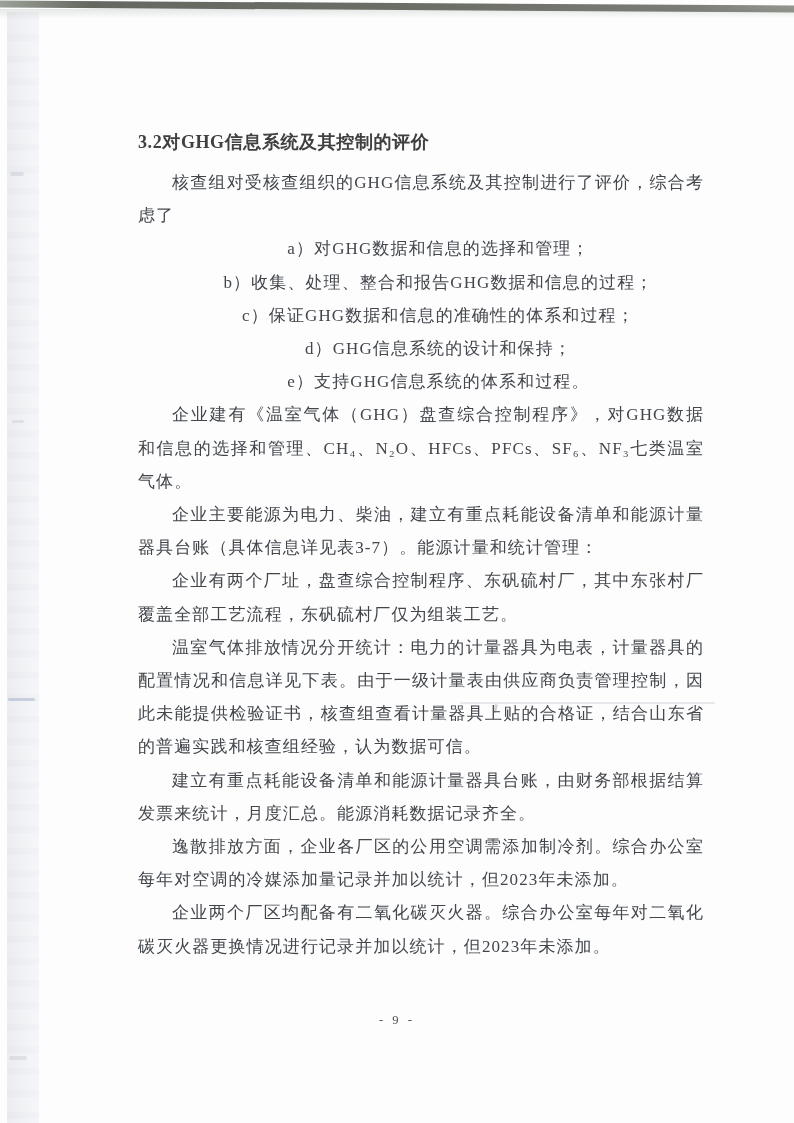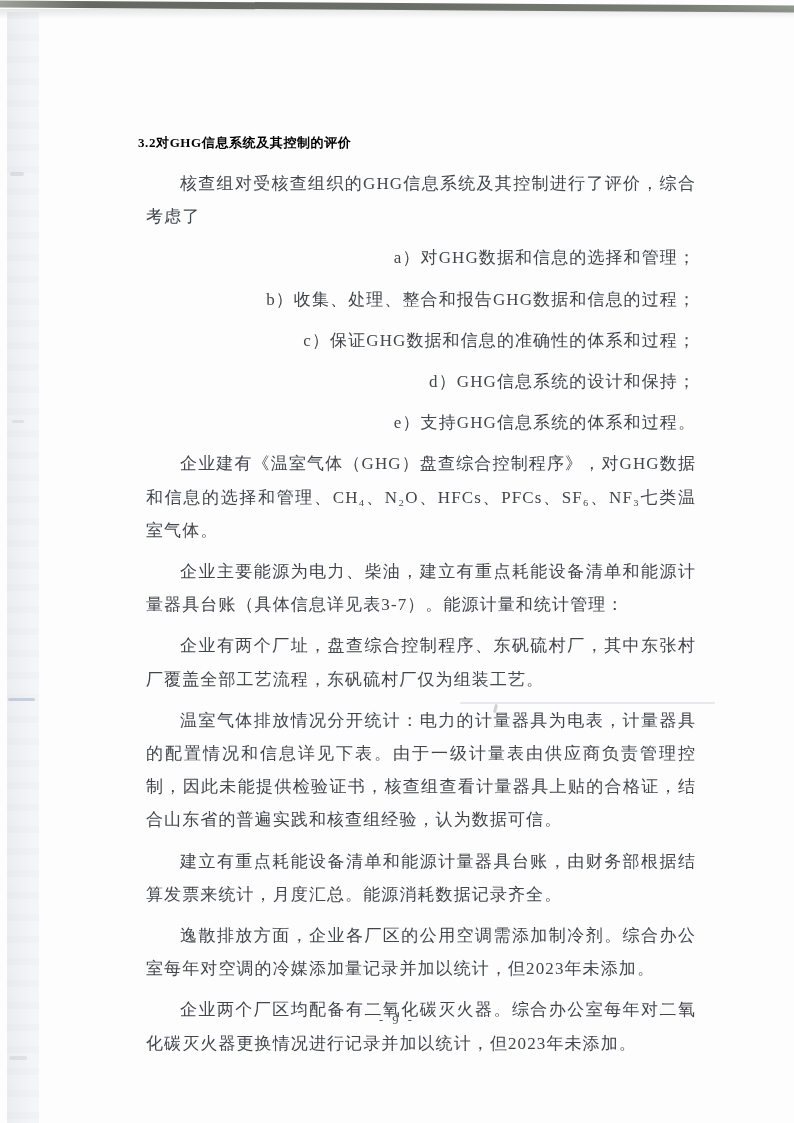--- a/index.html
+++ b/index.html
@@ -64,32 +64,32 @@
     top: 126px;
     width: 566px;
     color: #42464b;
     font-size: 17px;
     line-height: 33.2px;
     letter-spacing: 1.1px;
     text-align: justify;
   }
   .heading {
     margin: 0 0 7px 0;
-    font-size: 13px;
+    font-size: 18px;
     font-weight: 700;
     letter-spacing: 0.6px;
-    color: #000000;
+    color: #404040;
     text-align: left;
     line-height: 33px;
   }
-  .content p { margin: 8px; text-indent: 2em; }
+  .content p { margin: 0; text-indent: 2em; }
   .content p.list-item {
     text-indent: 0;
     margin-left: 2.05em;
-    text-align: right;
+    text-align: center;
   }
   .footer {
     position: absolute;
     left: 0;
     right: 0;
     top: 1010px;
     text-align: center;
     font-size: 12.5px;
     letter-spacing: 3px;
     color: #4b4f54;

